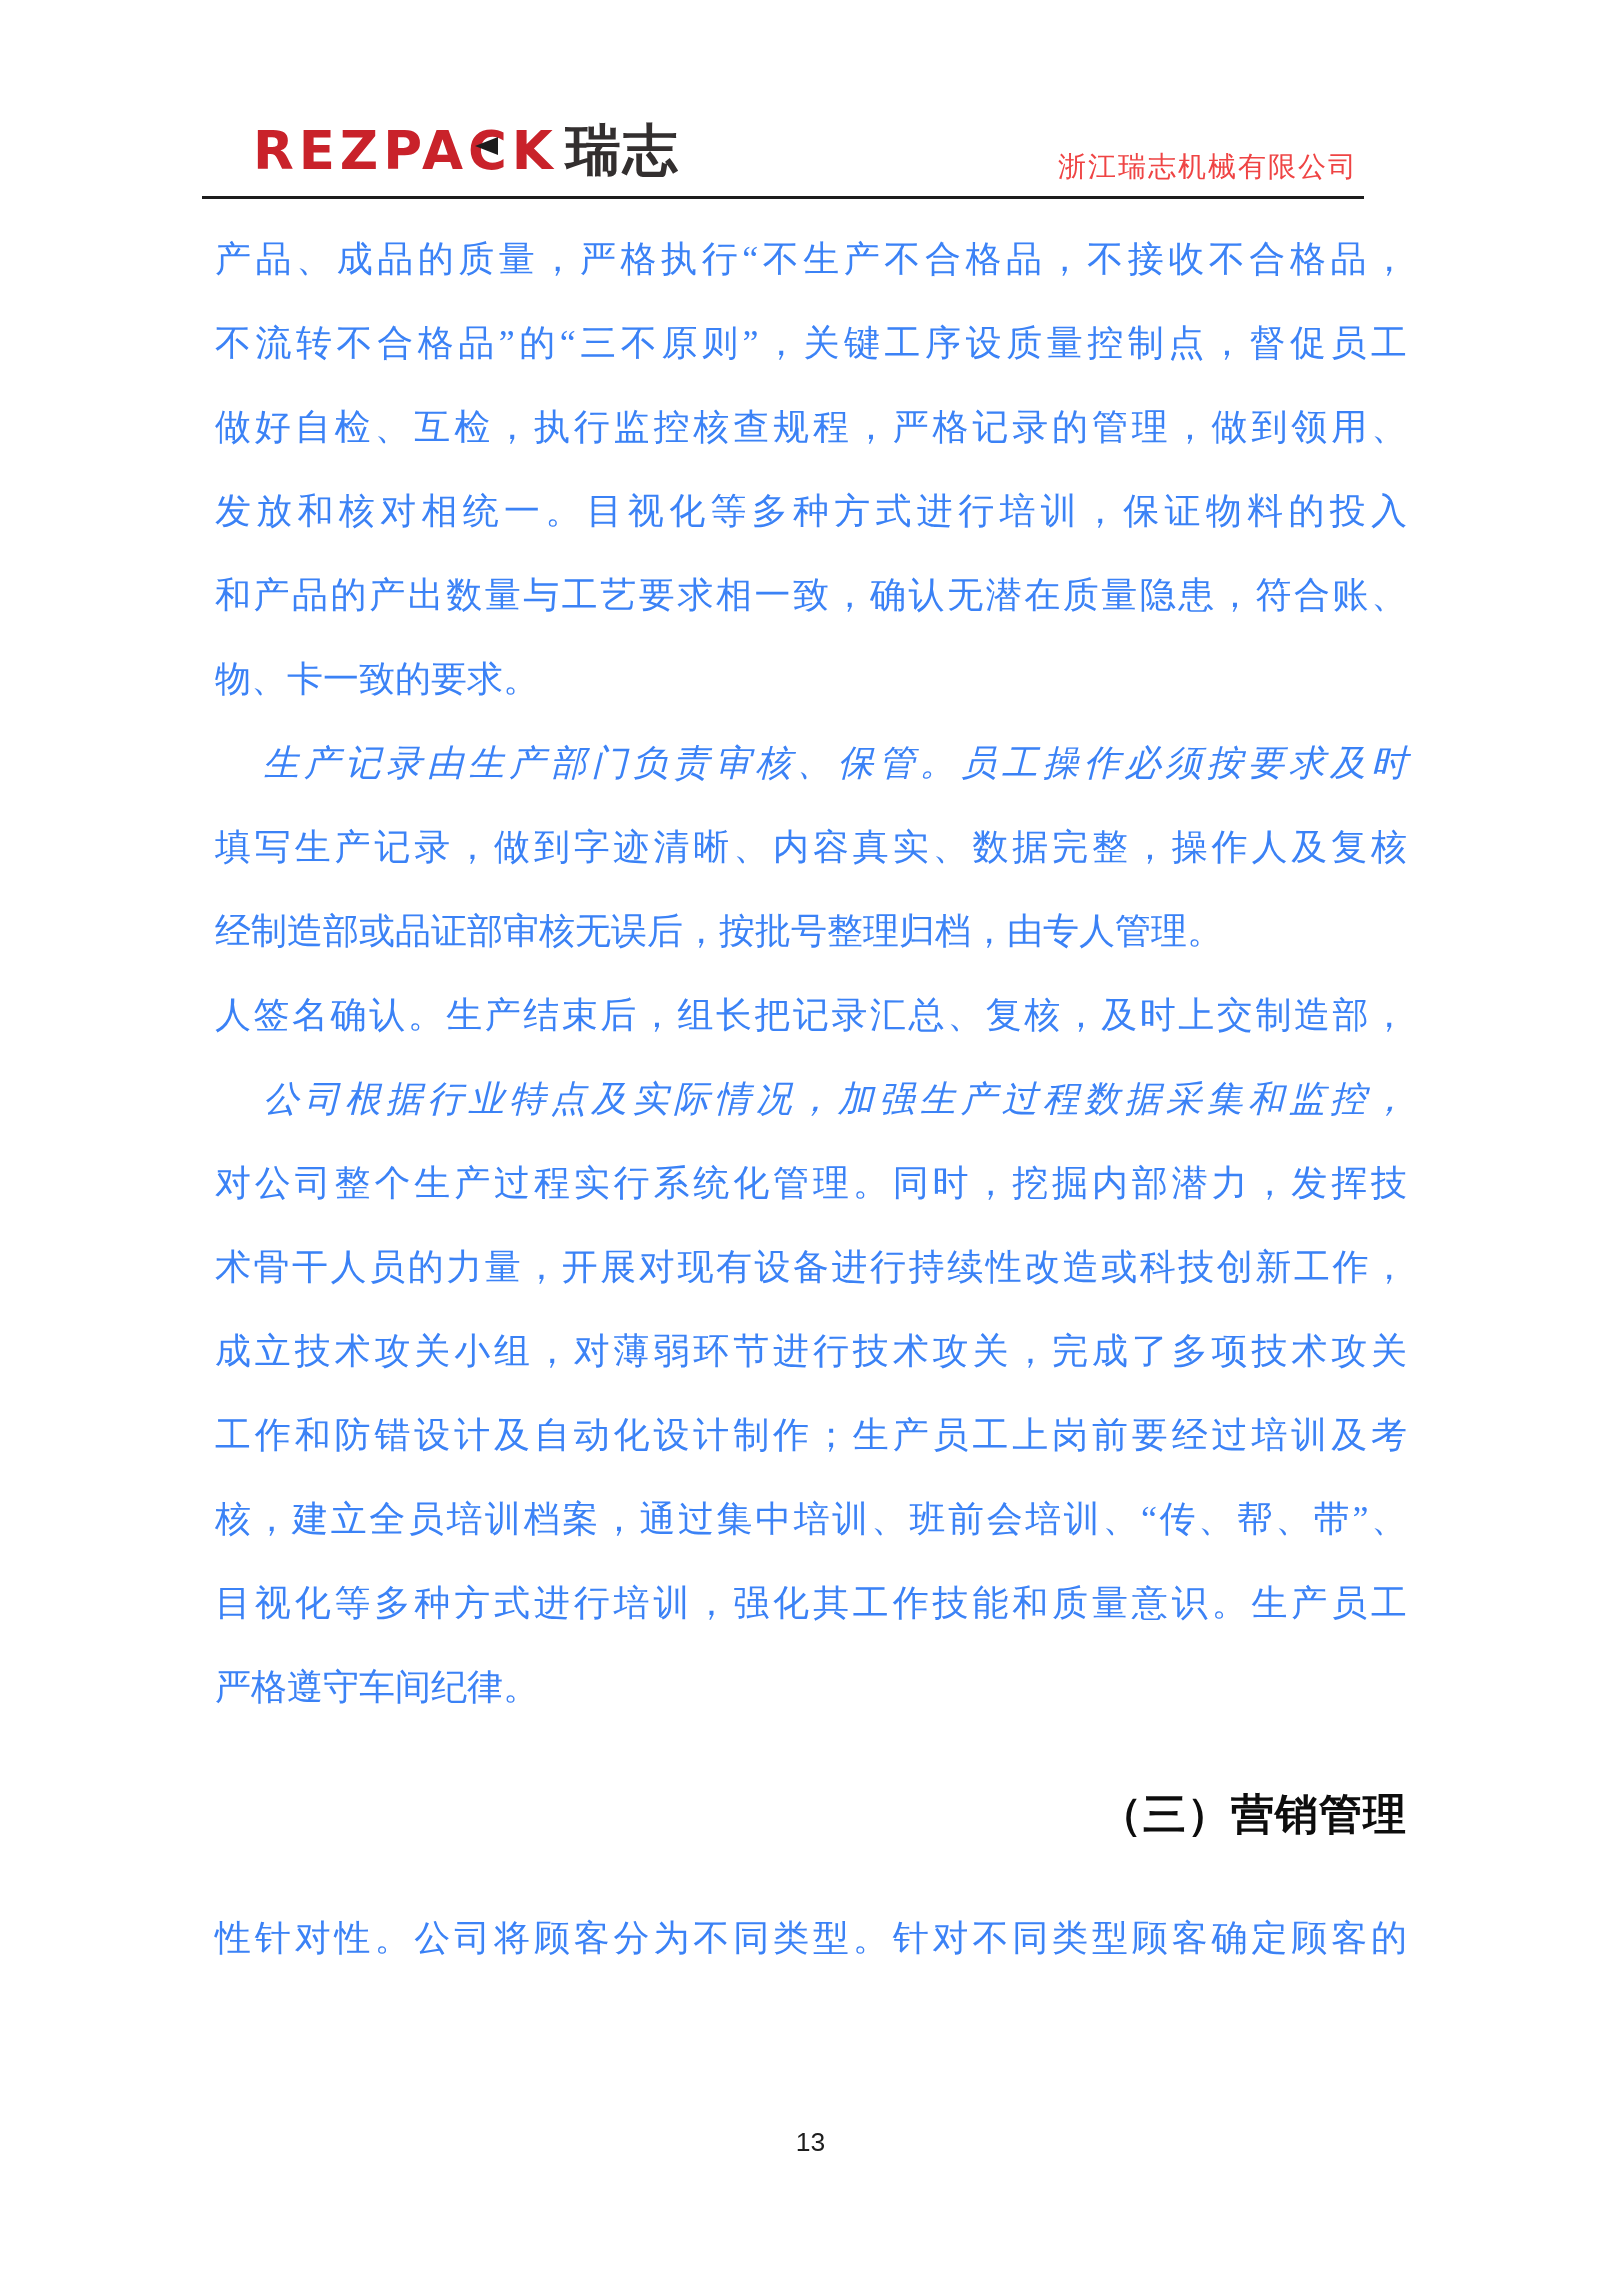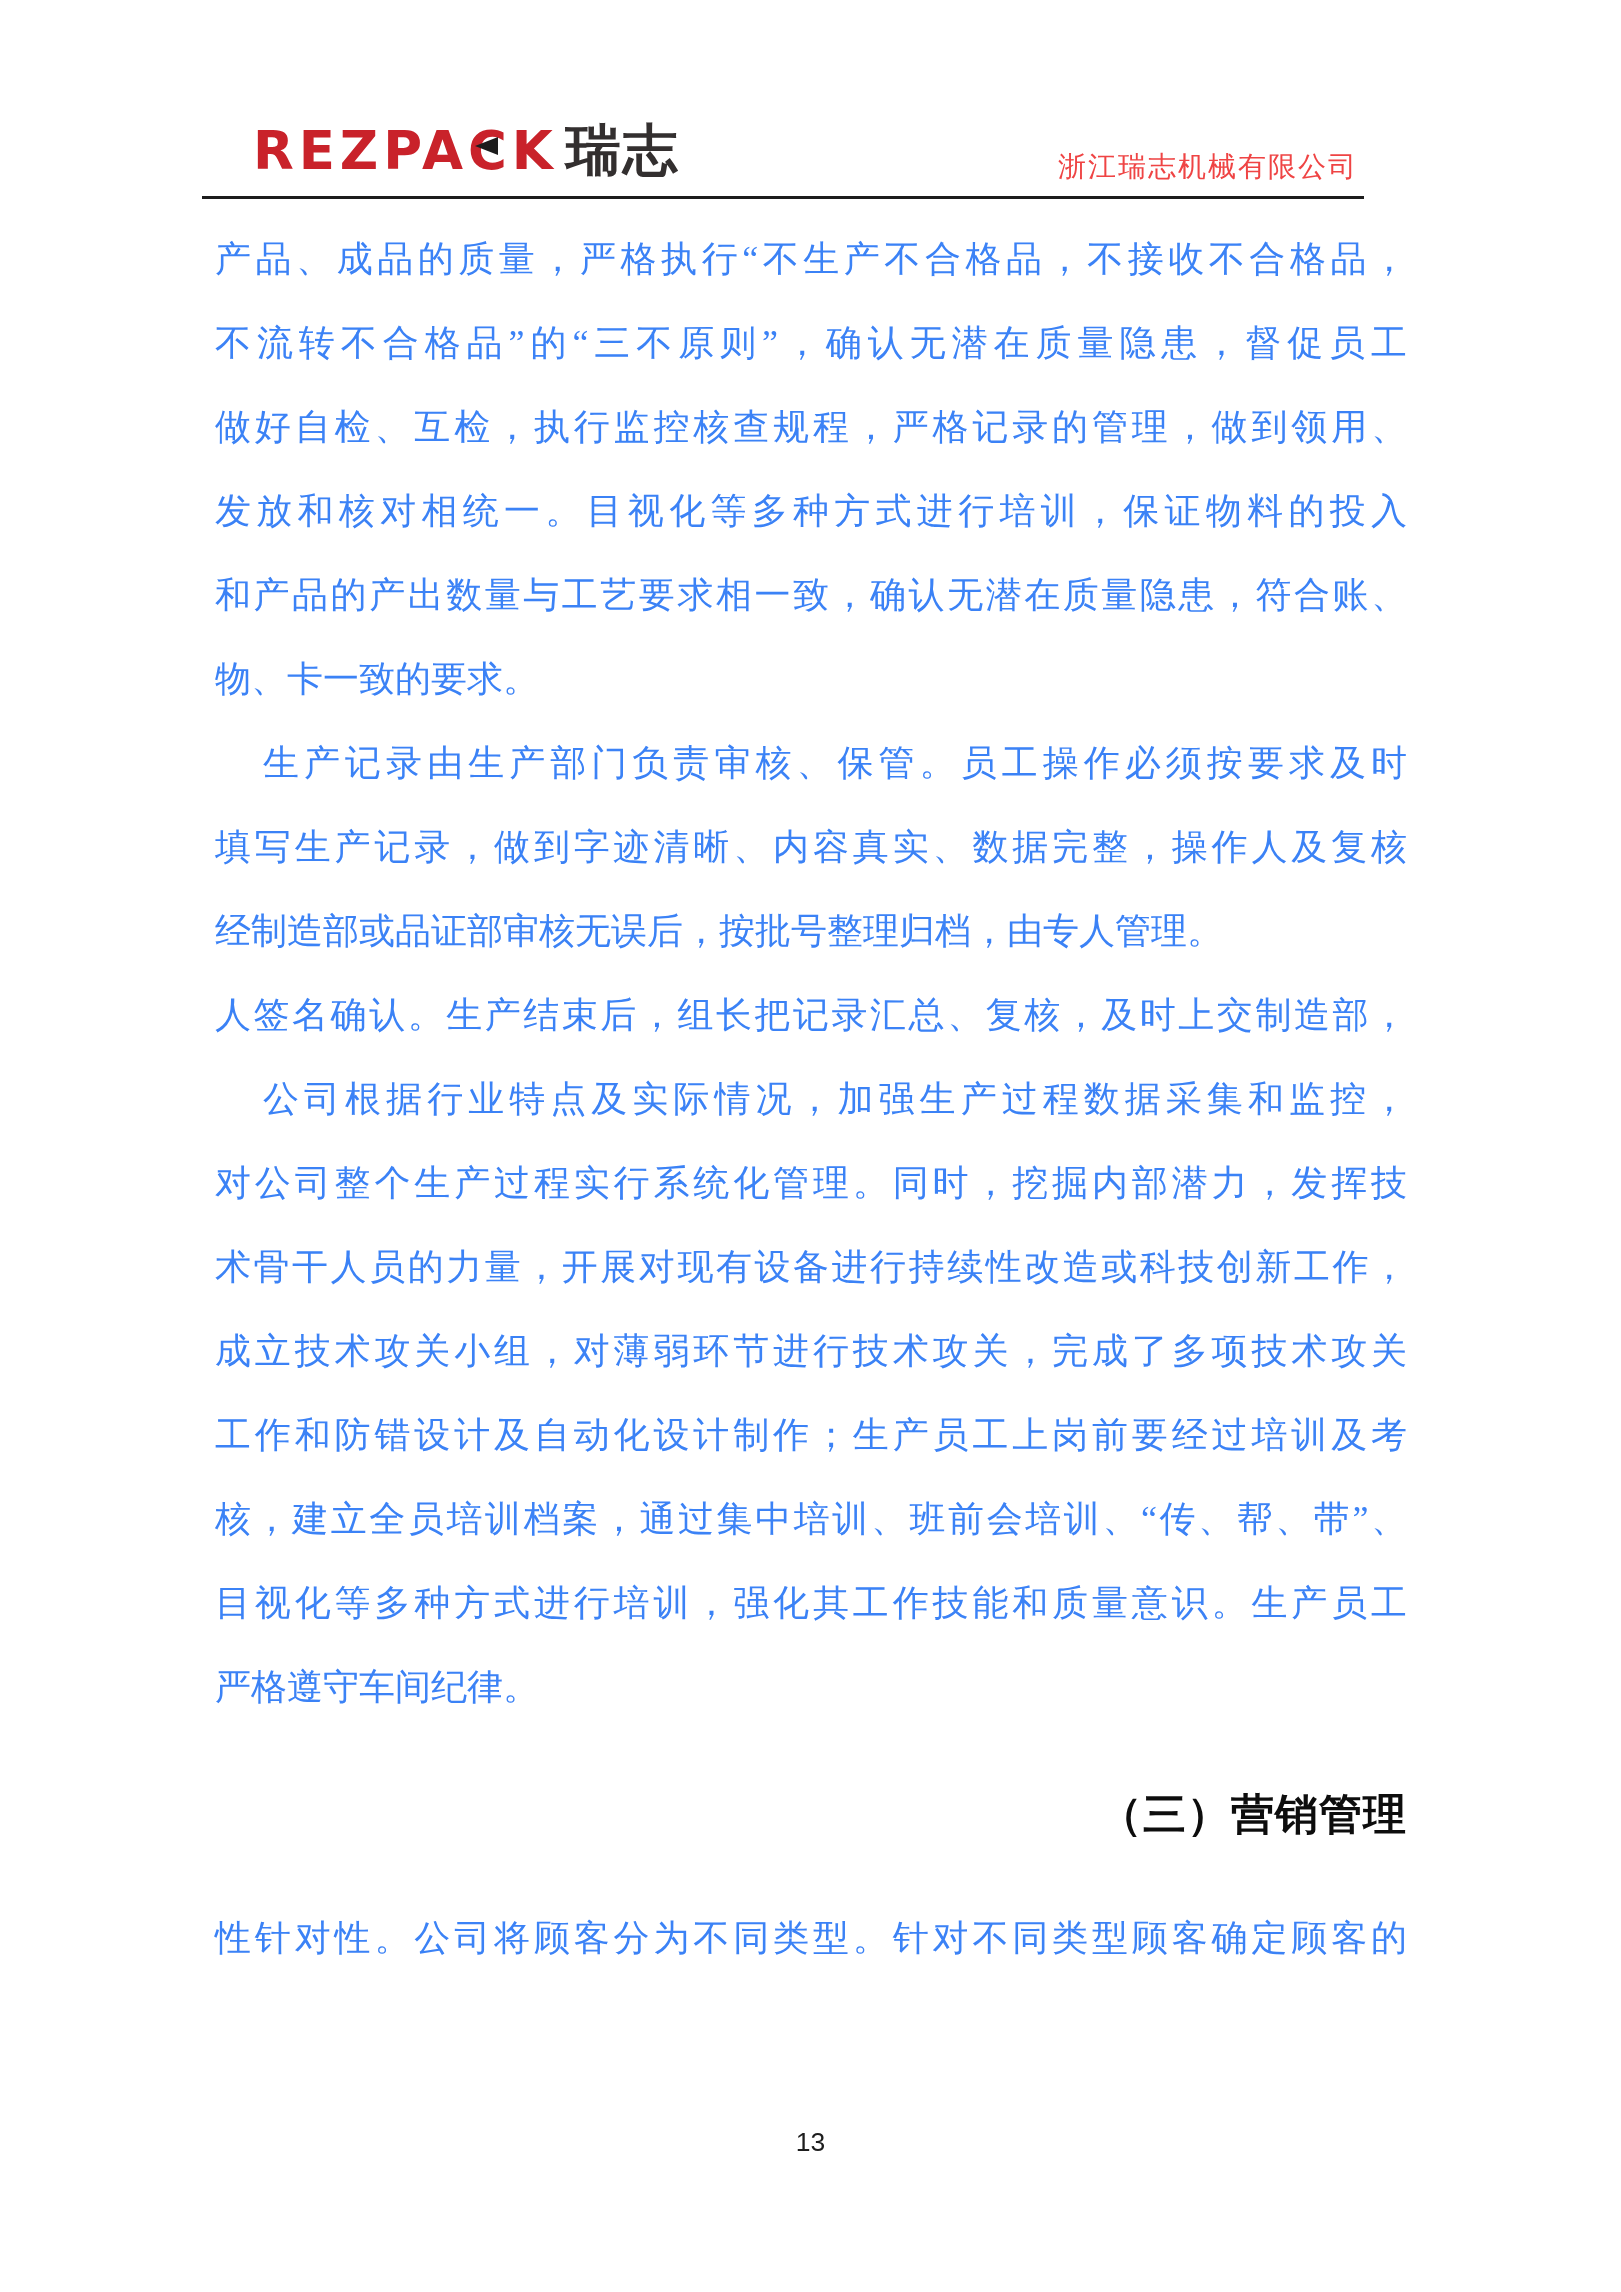--- a/index.html
+++ b/index.html
@@ -69,21 +69,21 @@
     top: 217px;
     width: 1192px;
   }
   .line {
     font-size: 36px;
     line-height: 84px;
     text-align: justify;
     text-align-last: justify;
     color: #3b82f6;
   }
-  .line.indent { text-indent: 48px; }
+  .line.indent { text-indent: 48px; font-style: italic; }
   .line.last   { text-align-last: left; }
 
   .heading {
     margin-top: 55px;
     margin-bottom: 51px;
     font-size: 43px;
     line-height: 61px;
     font-weight: 700;
     letter-spacing: 1px;
     font-family: "Liberation Sans", "DejaVu Sans", sans-serif;
@@ -115,21 +115,21 @@
         <i class="logo-arrow"></i>
       </span>
       <span class="logo-cjk">瑞志</span>
     </div>
     <div class="company">浙江瑞志机械有限公司</div>
   </div>
 
   <div class="content">
 
     <div class="line">产品、成品的质量，严格执行“不生产不合格品，不接收不合格品，</div>
-    <div class="line">不流转不合格品”的“三不原则”，确认无潜在质量隐患，督促员工</div>
+    <div class="line">不流转不合格品”的“三不原则”，关键工序设质量控制点，督促员工</div>
     <div class="line">做好自检、互检，执行监控核查规程，严格记录的管理，做到领用、</div>
     <div class="line">发放和核对相统一。目视化等多种方式进行培训，保证物料的投入</div>
     <div class="line">和产品的产出数量与工艺要求相一致，确认无潜在质量隐患，符合账、</div>
     <div class="line last">物、卡一致的要求。</div>
 
     <div class="line indent">生产记录由生产部门负责审核、保管。员工操作必须按要求及时</div>
     <div class="line">填写生产记录，做到字迹清晰、内容真实、数据完整，操作人及复核</div>
     <div class="line last">经制造部或品证部审核无误后，按批号整理归档，由专人管理。</div>
     <div class="line">人签名确认。生产结束后，组长把记录汇总、复核，及时上交制造部，</div>
 

